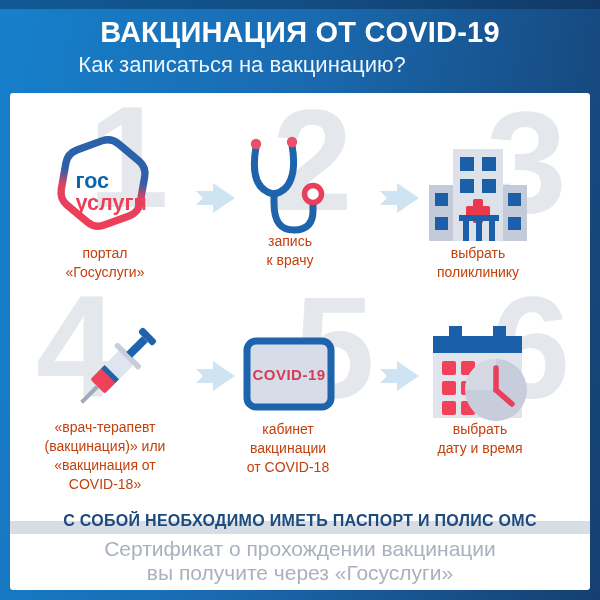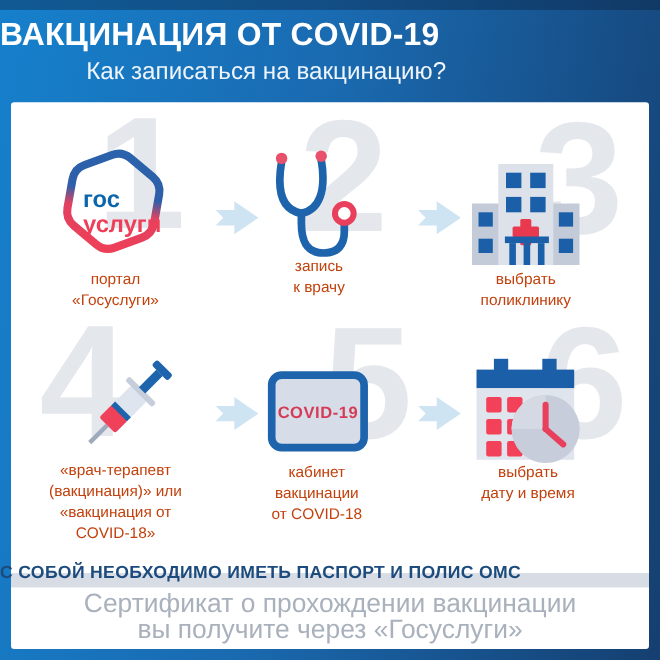--- a/index.html
+++ b/index.html
@@ -1,38 +1,38 @@
 <!DOCTYPE html>
 <html lang="ru"><head>
 <meta charset="utf-8">
 <style>
   html,body{margin:0;padding:0;}
   body{width:600px;height:600px;position:relative;overflow:hidden;
        font-family:"Liberation Sans","DejaVu Sans",sans-serif;
        background:linear-gradient(100deg,#1680cc 0%,#1a6ab0 45%,#153f70 100%);}
   .top-strip{position:absolute;left:0;top:0;width:600px;height:9px;
        background:rgba(8,28,58,0.38);}
-  .hdr-title{position:absolute;left:0;top:16px;width:600px;
+  .hdr-title{position:absolute;left:0;top:16px;width:600px;text-align:center;
        color:#ffffff;font-size:29px;font-weight:bold;letter-spacing:.2px;}
   .hdr-sub{position:absolute;left:0;top:52px;width:484px;text-align:center;
        color:#eef5fc;font-size:22px;font-weight:400;}
   .card{position:absolute;left:10px;top:93px;width:580px;height:497px;
        background:#ffffff;border-radius:3px;}
   .big-num{position:absolute;font-size:145px;font-weight:bold;color:#e4e7ec;
        line-height:1;z-index:2;letter-spacing:-4px;}
   .icon{position:absolute;z-index:3;}
   .step-label{position:absolute;z-index:3;width:190px;text-align:center;
        color:#c2410c;font-size:14px;line-height:19px;white-space:pre-line;}
   .arrow{position:absolute;z-index:3;}
   .notice-band{position:absolute;left:10px;top:521px;width:580px;height:13px;
        background:#d8dce5;z-index:2;}
-  .notice-text{position:absolute;left:0;top:512px;width:600px;text-align:left;
+  .notice-text{position:absolute;left:0;top:512px;width:600px;text-align:center;
        color:#1c4b7e;font-size:16px;font-weight:bold;letter-spacing:.3px;z-index:3;}
   .footer-text{position:absolute;left:0;top:537px;width:600px;text-align:center;
-       color:#a9b1bd;font-size:24px;line-height:24px;z-index:3;white-space:pre-line;}
+       color:#a9b1bd;font-size:21px;line-height:24px;z-index:3;white-space:pre-line;}
 </style>
 </head>
 <body>
 
 <div class="top-strip"></div>
 <div class="hdr-title">ВАКЦИНАЦИЯ ОТ COVID-19</div>
 <div class="hdr-sub">Как записаться на вакцинацию?</div>
 
 <div class="card"></div>
 

